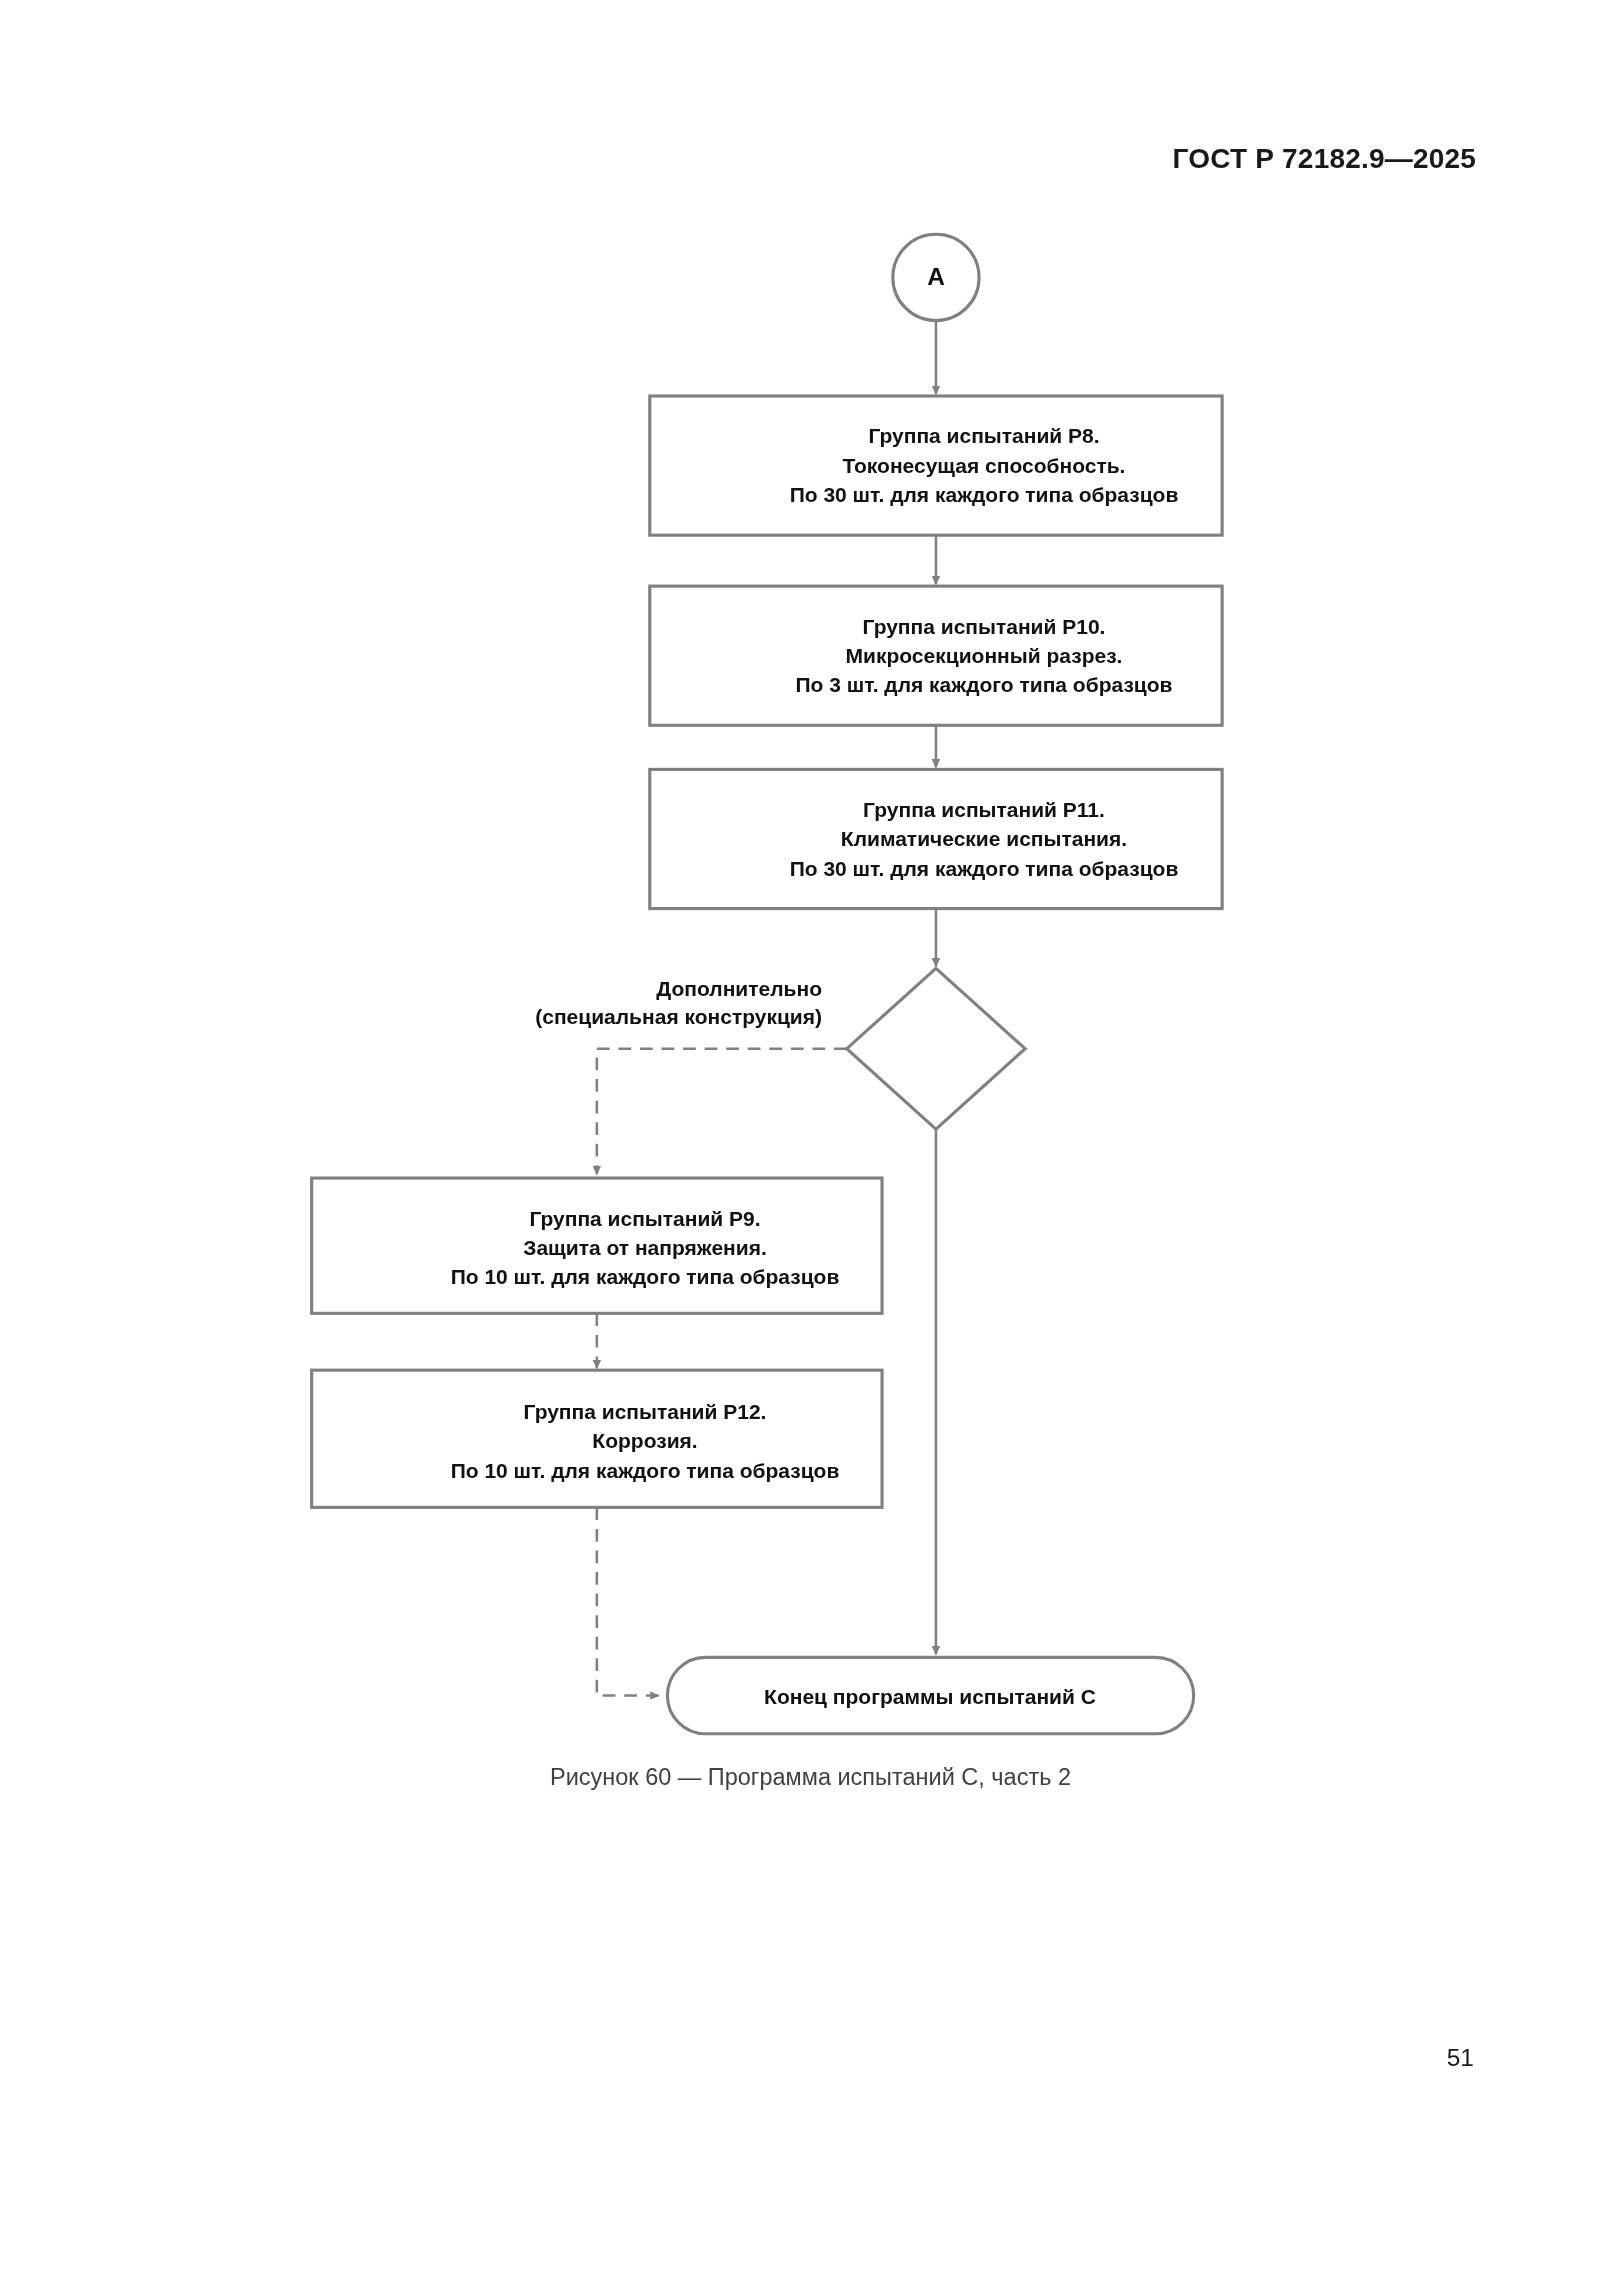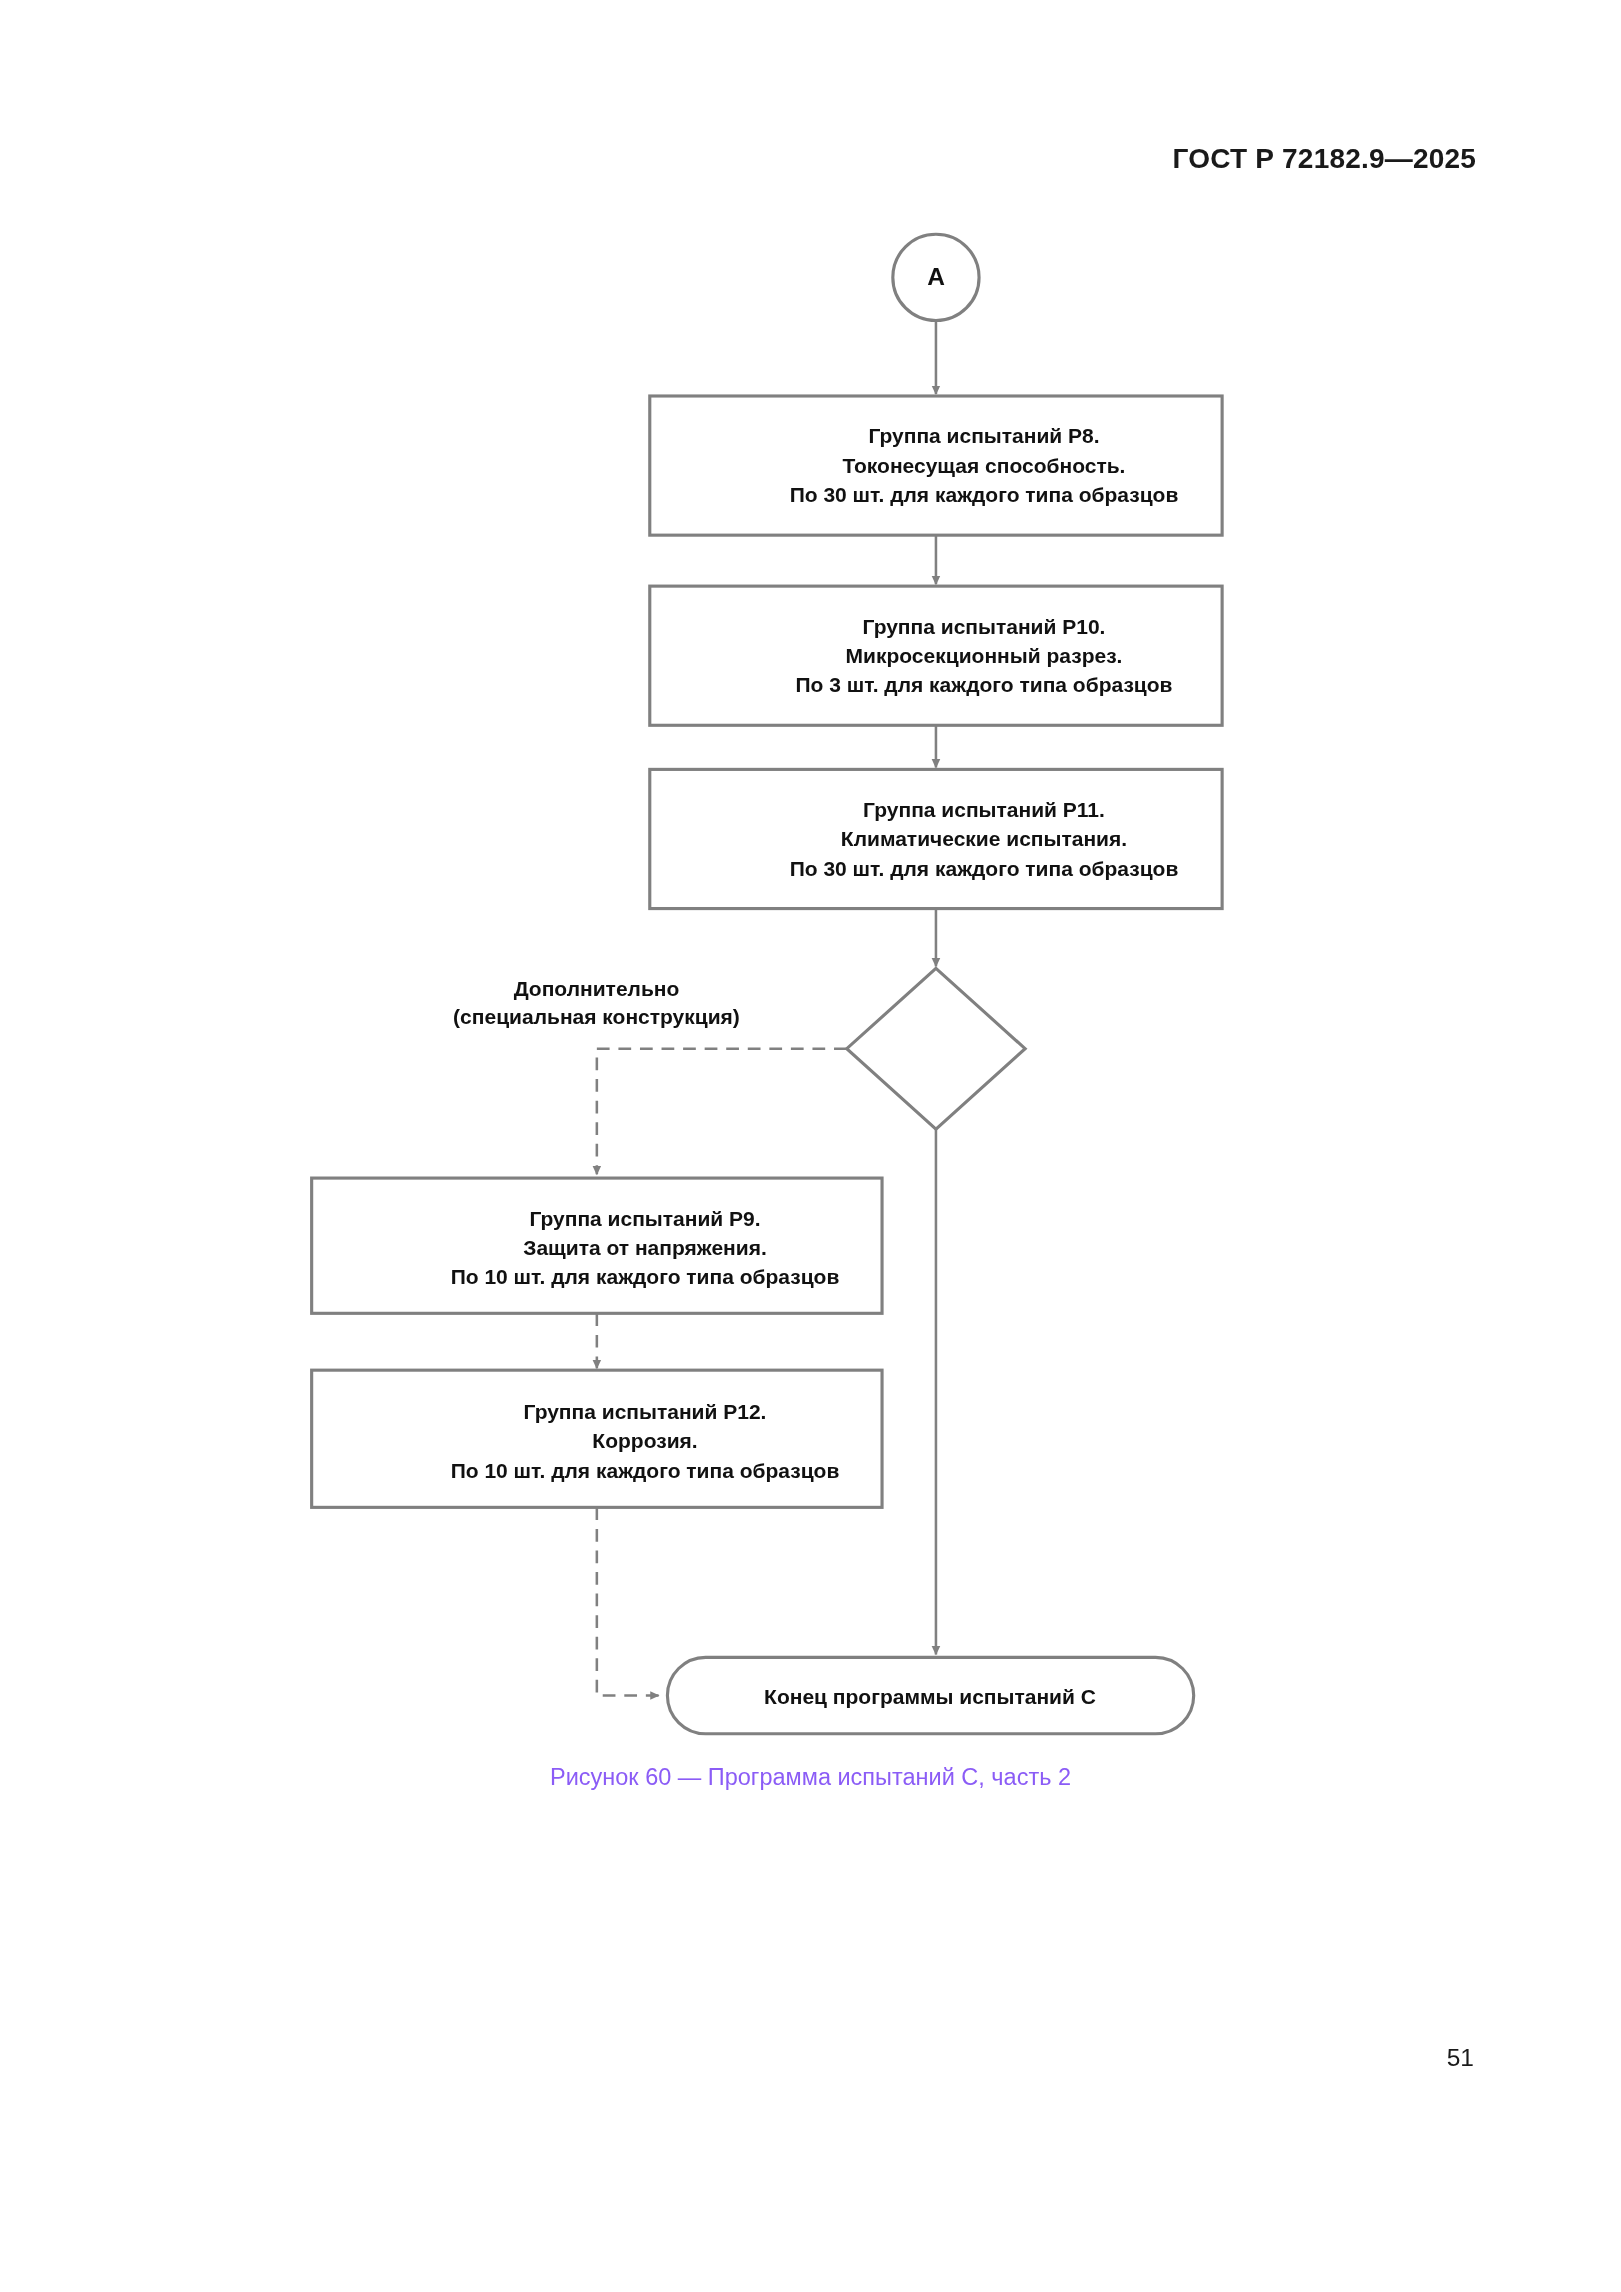--- a/index.html
+++ b/index.html
@@ -67,41 +67,41 @@
     color: #111111;
     text-align: center;
   }
 
   .branch-label {
     position: absolute;
     font-size: 21px;
     font-weight: bold;
     line-height: 28px;
     color: #111111;
-    text-align: center;
+    text-align: right;
     white-space: pre-line;
   }
 
   .terminal-text {
     position: absolute;
     font-size: 21px;
     font-weight: bold;
     color: #111111;
     text-align: center;
   }
 
   
   .figure-caption {
     position: absolute;
     top: 1764px;
     left: 0;
     width: 1621px;
     text-align: center;
     font-size: 23.5px;
-    color: #8b5cf6;
+    color: #404040;
   }
 
   
   .folio {
     position: absolute;
     top: 2044px;
     right: 147px;
     font-size: 24.5px;
     color: #1a1a1a;
     margin-left: 48px;

